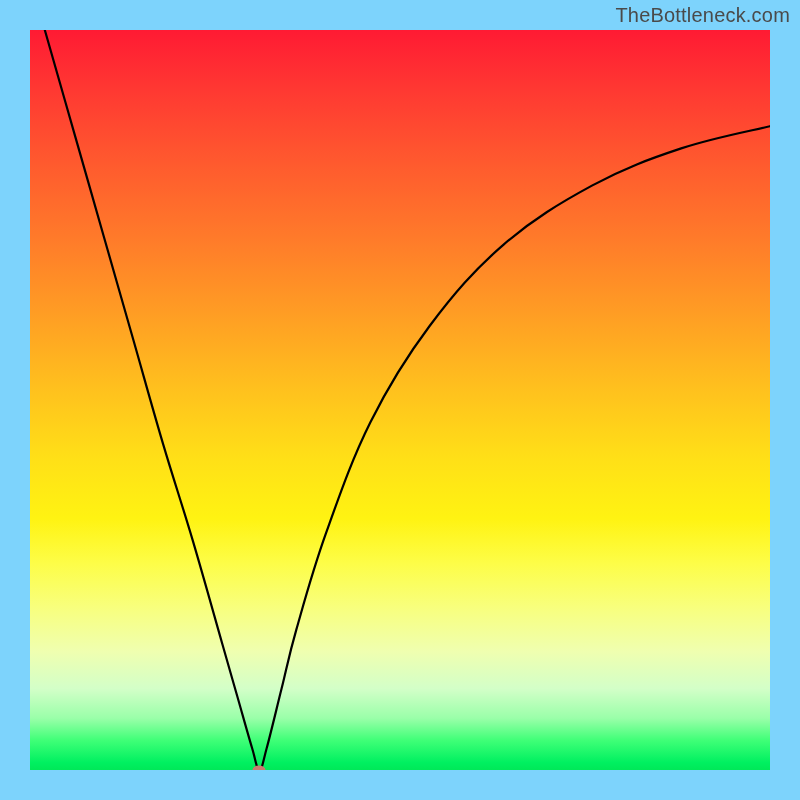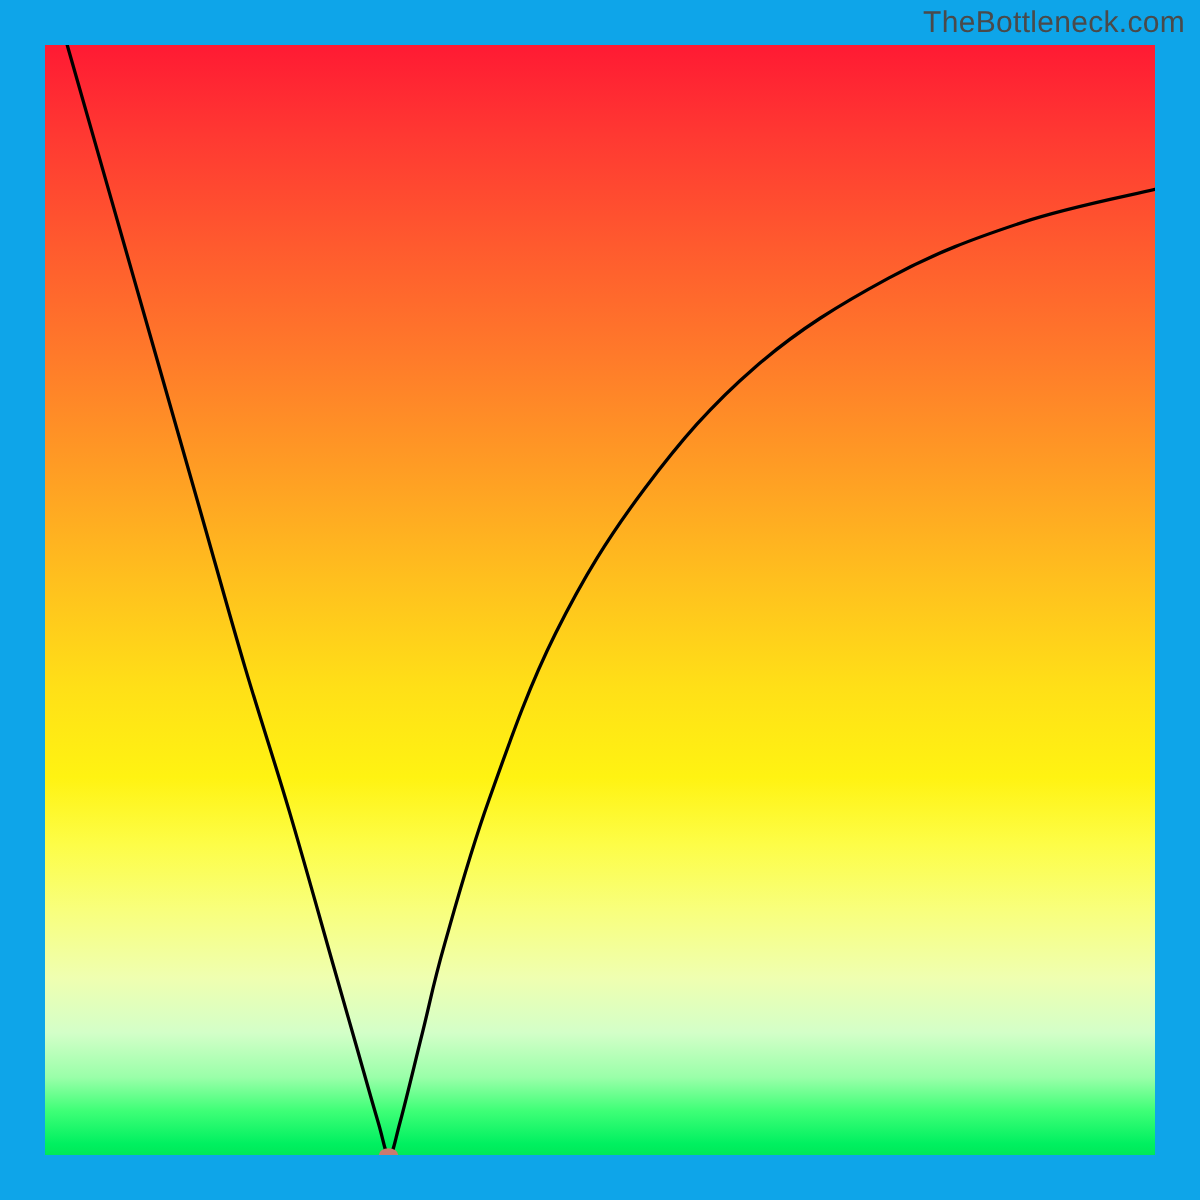--- a/index.html
+++ b/index.html
@@ -10,21 +10,21 @@
     background: #000;
     overflow: hidden;
     font-family: Arial, Helvetica, sans-serif;
   }
   .frame {
     position: absolute;
     top: 0;
     left: 0;
     width: 800px;
     height: 800px;
-    background: #0ea5e9;
+    background: #7dd3fc;
     text-decoration: underline;
   }
   .plot-area {
     position: absolute;
     top: 30px;
     left: 30px;
     width: 740px;
     height: 740px;
     overflow: hidden;
   }

